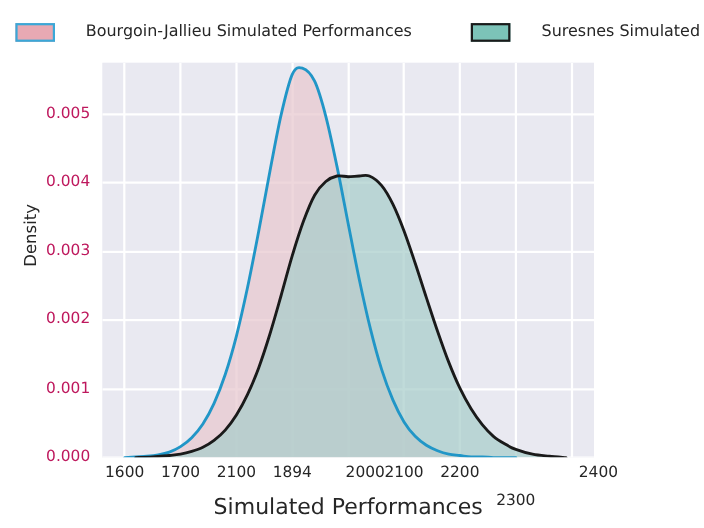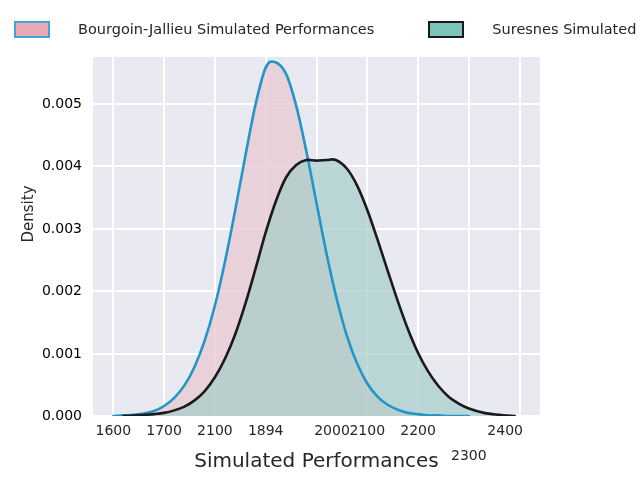--- a/index.html
+++ b/index.html
@@ -81,21 +81,21 @@
     position: absolute;
     font-size: 14px;
     color: #262626;
     text-align: center;
     width: 60px;
     top: 422px;
   }
   .ytick {
     position: absolute;
     font-size: 14px;
-    color: #000000;
+    color: #be185d;
     text-align: right;
     width: 56px;
     left: 26px;
   }
 
   
   #xlabel {
     position: absolute;
     left: 93px;
     top: 448px;
@@ -160,21 +160,21 @@
 
   <div id="xticks">
       <div class="xtick" style="left: 83.3182px;">1600</div>
       <div class="xtick" style="left: 134.114px;">1700</div>
       <div class="xtick" style="left: 184.909px;">2100</div>
       <div class="xtick" style="left: 235.705px;">1894</div>
       <div class="xtick" style="left: 302px;">2000</div>
       <div class="xtick" style="left: 337.295px;">2100</div>
       <div class="xtick" style="left: 388.091px;">2200</div>
       <div class="xtick" style="left: 438.886px; margin-top: 25px;">2300</div>
-      <div class="xtick" style="left: 463px; text-align: right;">2400</div>
+      <div class="xtick" style="left: 514px;">2400</div>
     </div>
   <div id="yticks">
       <div class="ytick" style="top: 407px;">0.000</div>
       <div class="ytick" style="top: 344.565px;">0.001</div>
       <div class="ytick" style="top: 282.13px;">0.002</div>
       <div class="ytick" style="top: 219.696px; text-align: right;">0.003</div>
       <div class="ytick" style="top: 157.261px;">0.004</div>
       <div class="ytick" style="top: 94.8261px;">0.005</div>
     </div>
 

